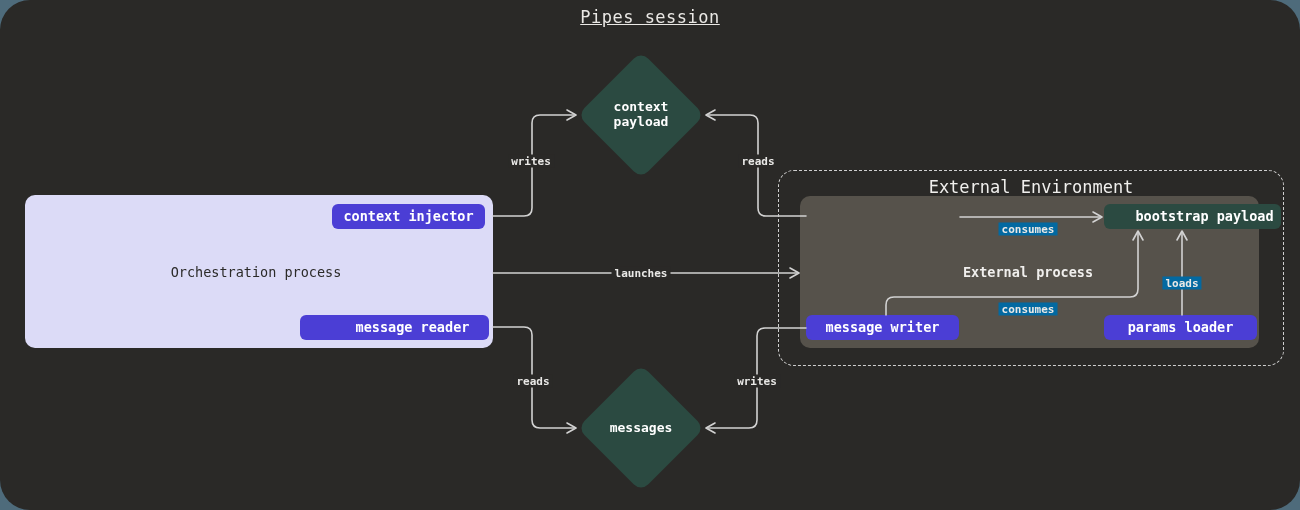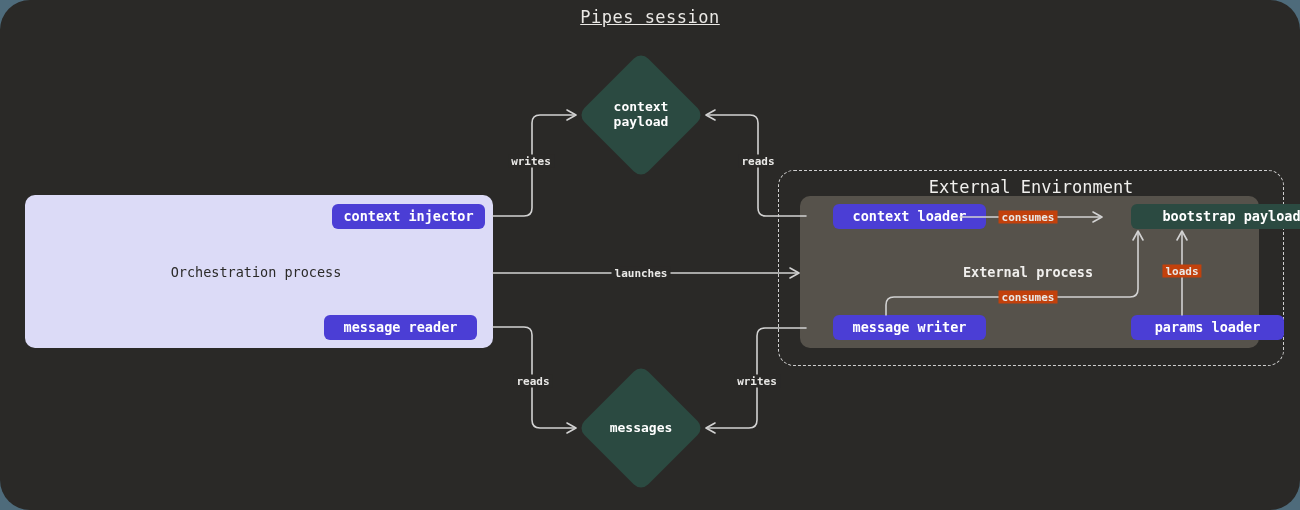--- a/index.html
+++ b/index.html
@@ -52,21 +52,20 @@
     width: 153px;
     height: 25px;
     border-radius: 6px;
     background: #4b3ed5;
     color: #ffffff;
     font-size: 13.5px;
     font-weight: bold;
     line-height: 25px;
     text-align: center;
     white-space: nowrap;
-    margin-left: 27px;
   }
   .pill.green { background: #2b4a41; padding-left: 24px; }
   
   .env-box {
     position: absolute;
     left: 778px;
     top: 170px;
     width: 504px;
     height: 194px;
     border: 1px dashed #cfcfcf;
@@ -130,40 +129,39 @@
   .edge-label {
     position: absolute;
     transform: translate(-50%, -50%);
     color: #e9e8e6;
     font-size: 11px;
     font-weight: 600;
     padding: 0 3px;
     white-space: nowrap;
     background: #2a2927;
   }
-  .edge-label.on-gray { background: #c2410c; }
+  .edge-label.on-gray { background: #0369a1; margin-top: 12px; }
 </style>
 </head>
 <body>
 
 <div class="canvas">
 
   <div class="page-title">Pipes session</div>
 
   <div class="orch-box">
     <div class="orch-label">Orchestration process</div>
     <div class="pill" style="right:8px; top:9px;">context injector</div>
-    <div class="pill" style="right:16px; top:120px;">message reader</div>
+    <div class="pill" style="right:4px; top:120px;padding-left:36px;">message reader</div>
   </div>
 
   <div class="env-box">
     <div class="env-title">External Environment</div>
     <div class="proc-box">
       <div class="proc-label">External process</div>
-      <div class="pill" style="left:6px; top:8px;">context loader</div>
       <div class="pill green" style="left:304px; top:8px;">bootstrap payload</div>
       <div class="pill" style="left:6px; top:119px;">message writer</div>
       <div class="pill" style="left:304px; top:119px;">params loader</div>
     </div>
   </div>
 
   <div class="diamond" style="left:596px; top:70px;"></div>
   <div class="diamond-label" style="left:641px; top:115px;">context
 payload</div>
 

